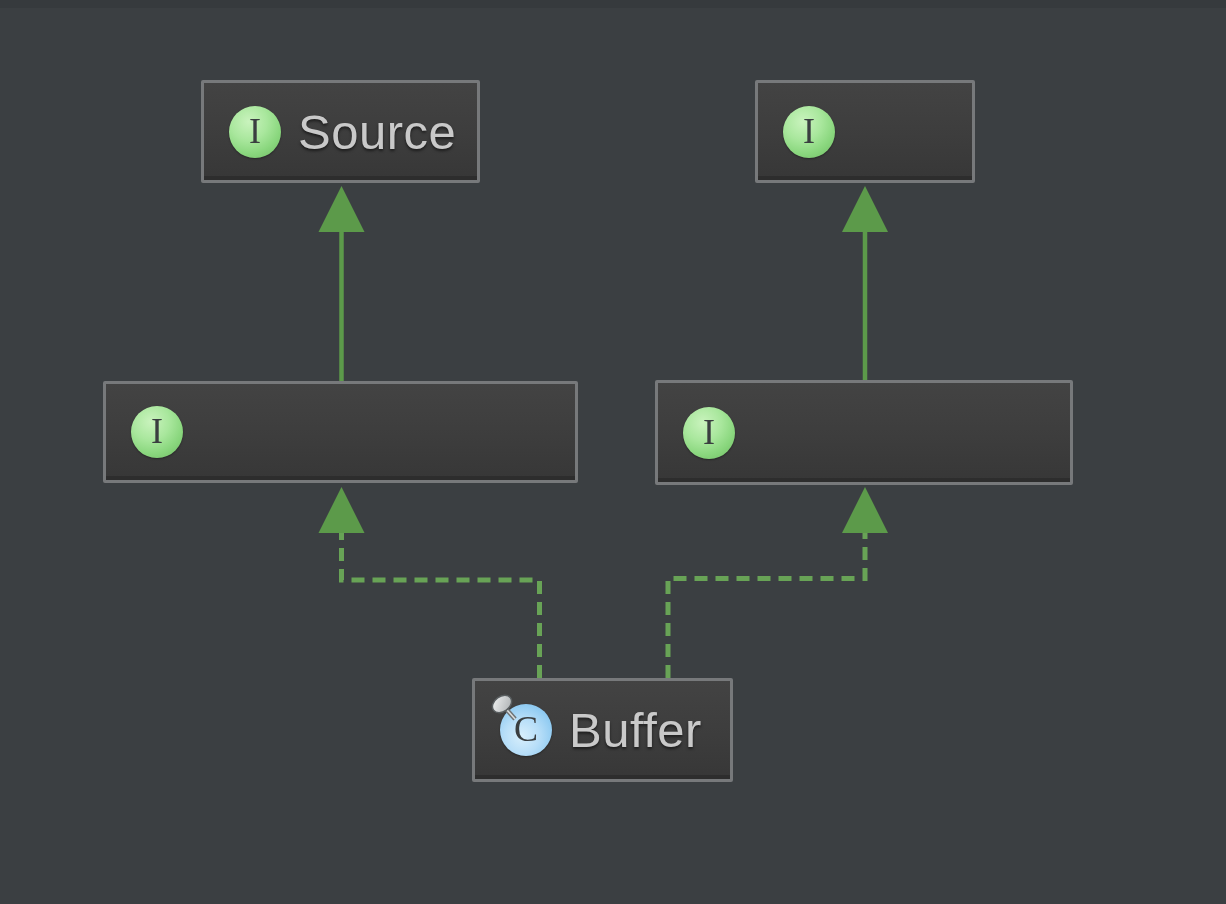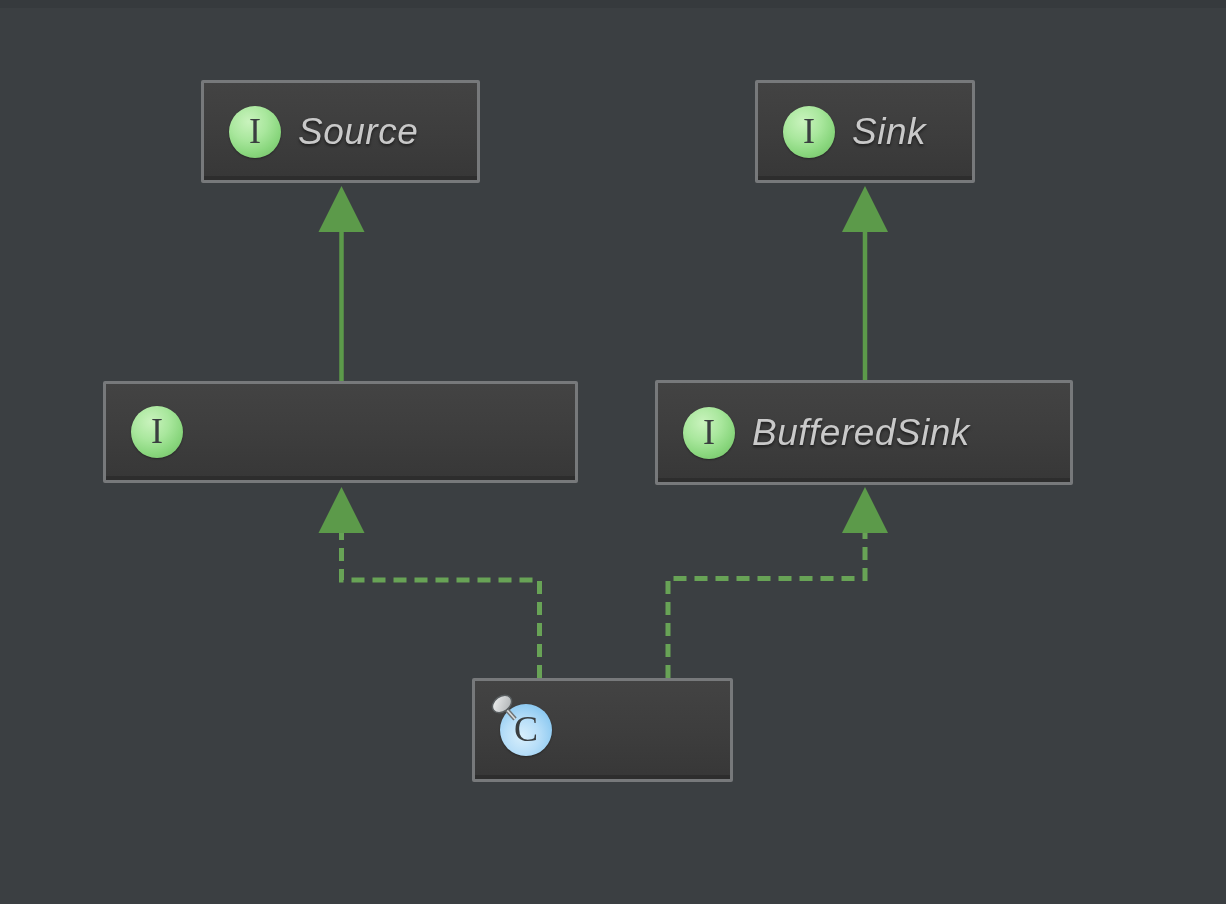--- a/index.html
+++ b/index.html
@@ -41,26 +41,25 @@
     gap: 17px;
     padding: 0 25px;
     box-sizing: border-box;
     background: linear-gradient(180deg, var(--node-fill-top, #434343) 0%, #3d3d3d 55%, var(--node-fill-bottom, #373737) 100%);
     border: 3px solid var(--node-border, #77797b);
     border-radius: 2px;
     box-shadow: inset 0 -4px 0 rgba(0,0,0,0.18);
     cursor: default;
   }
   .node-label {
-    font-size: 37px;
+    font-size: 49px;
     color: var(--node-label, #c9c9c9);
     text-shadow: 0 2px 3px rgba(0,0,0,0.55);
     white-space: nowrap;
     letter-spacing: 0.5px;
-    font-style: italic;
   }
   .badge {
     position: relative;
     flex: 0 0 52px;
     width: 52px;
     height: 52px;
     border-radius: 50%;
     display: flex;
     align-items: center;
     justify-content: center;
@@ -119,46 +118,45 @@
     <span class="badge badge-iface">
       <span class="badge-letter">I</span>
     </span>
     <span class="node-label">Source</span>
   </div>
 
   <div class="node" style="left:755px; top:80px; width:220px; height:103px;">
     <span class="badge badge-iface">
       <span class="badge-letter">I</span>
     </span>
-    <span class="node-label">Sink</span>
   </div>
 
   <div class="node" style="left:103px; top:381px; width:475px; height:102px;">
     <span class="badge badge-iface">
       <span class="badge-letter">I</span>
     </span>
   </div>
 
   <div class="node" style="left:655px; top:380px; width:418px; height:105px;">
     <span class="badge badge-iface">
       <span class="badge-letter">I</span>
     </span>
-    <span class="node-label">BufferedSink</span>
   </div>
 
   <div class="node" style="left:472px; top:678px; width:261px; height:104px;">
     <span class="badge badge-class">
       <span class="badge-letter">C</span>
       <svg class="pin" width="38" height="38" viewBox="0 0 38 38">
         <defs>
           <linearGradient id="pinGrad" x1="0" y1="0" x2="1" y2="1">
             <stop offset="0" stop-color="#f4f5f5"></stop>
             <stop offset="1" stop-color="#a9adaf"></stop>
           </linearGradient>
         </defs>
         <line x1="18" y1="17" x2="26" y2="26" stroke="#6f7476" stroke-width="4.5"></line>
         <line x1="18" y1="17" x2="26" y2="26" stroke="#dcdfe0" stroke-width="1.5"></line>
         <ellipse cx="13" cy="11" rx="10.5" ry="7.5" transform="rotate(-36 13 11)" fill="url(#pinGrad)" stroke="#595e60" stroke-width="1.5"></ellipse>
       </svg>
     </span>
+    <span class="node-label">Buffer</span>
   </div>
 
 </div>
 
 </body></html>

